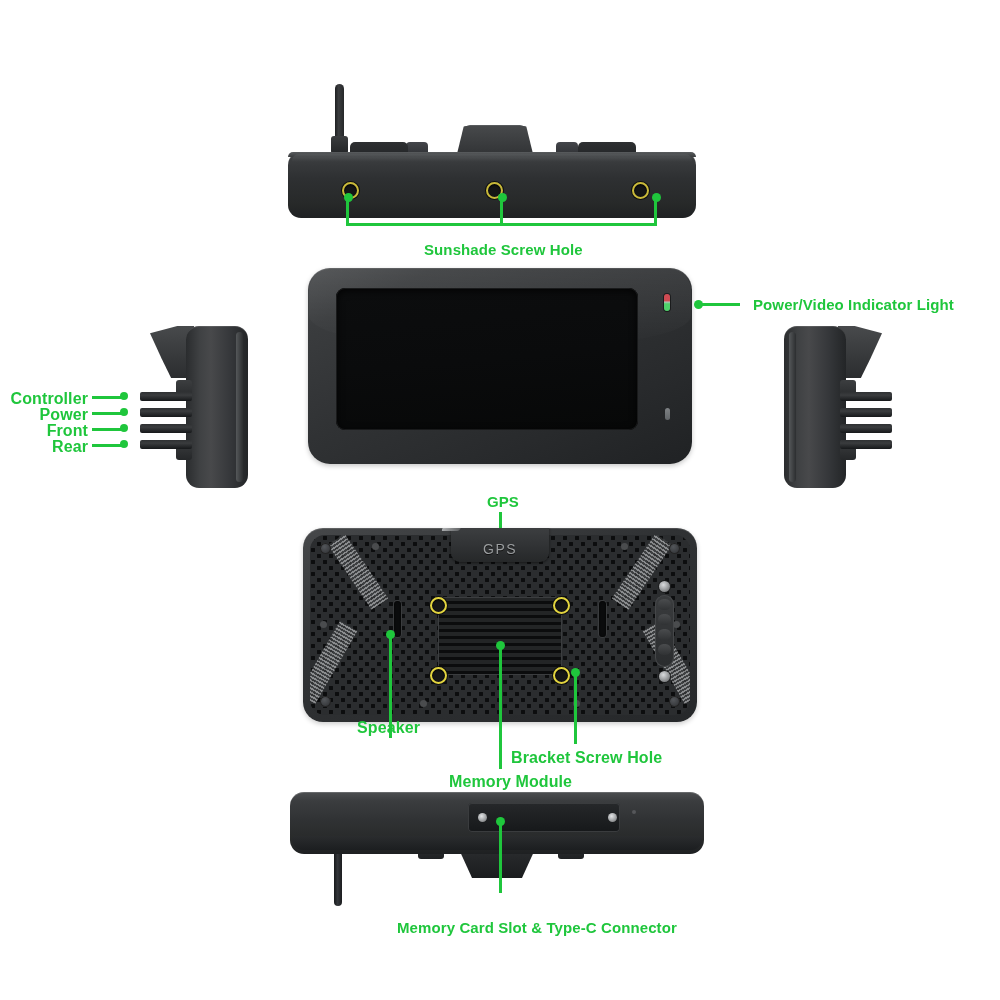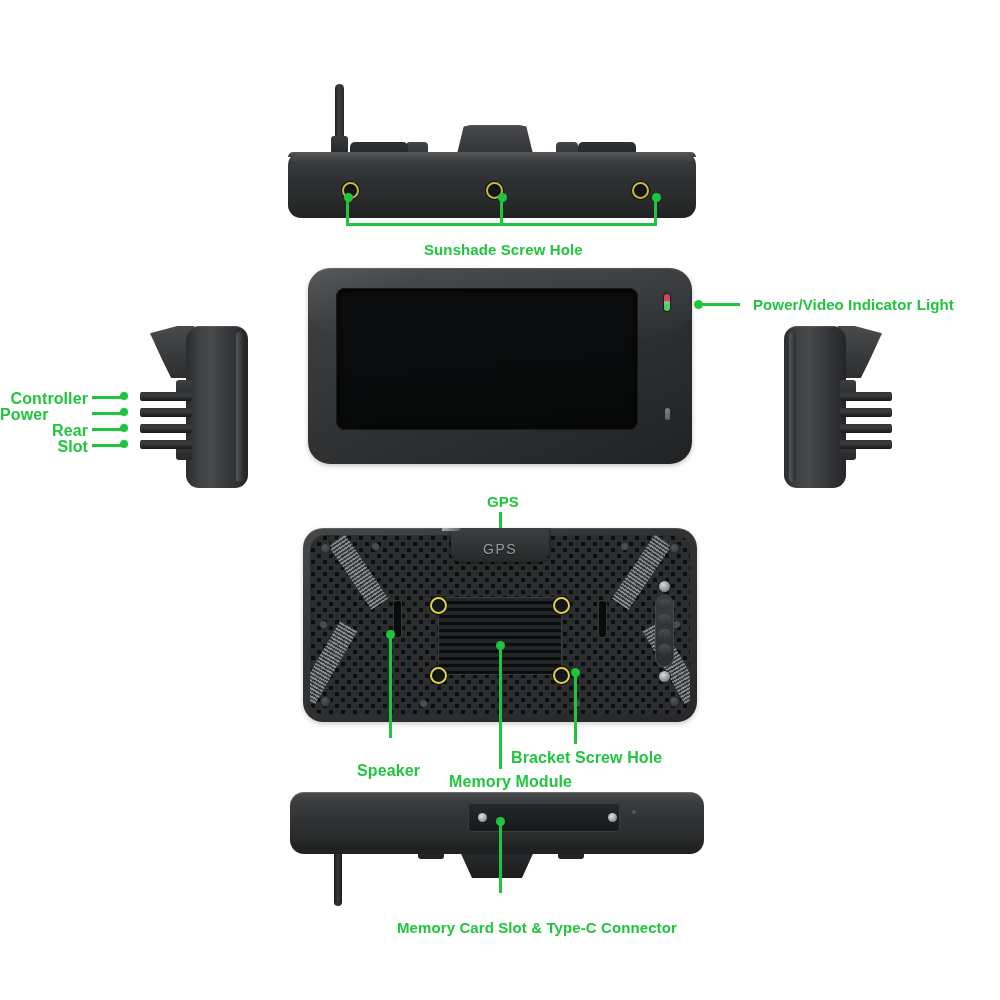--- a/index.html
+++ b/index.html
@@ -393,29 +393,29 @@
     <div class="port" style="top:90px;"></div>
     <div class="port" style="top:106px;"></div>
     <div class="port" style="top:122px;"></div>
   </div>
 
   <div>
     <div class="callout sz14" style="left:0px; top:391px; width:88px; text-align:right;">Controller</div>
     <div class="cline" style="left:92px; top:396px; width:32px; height:3px;"></div>
     <div class="cdot sm" style="left:120px; top:392px;"></div>
 
-    <div class="callout sz14" style="left:0px; top:407px; width:88px; ">Power</div>
+    <div class="callout sz14" style="left:0px; top:407px; width:88px; text-align:right;">Power</div>
     <div class="cline" style="left:92px; top:412px; width:32px; height:3px;"></div>
     <div class="cdot sm" style="left:120px; top:408px;"></div>
 
-    <div class="callout sz14" style="left:0px; top:423px; width:88px; text-align:right;">Rear</div>
+    <div class="callout sz14" style="left:0px; top:423px; width:88px; text-align:right;">Front</div>
     <div class="cline" style="left:92px; top:428px; width:32px; height:3px;"></div>
     <div class="cdot sm" style="left:120px; top:424px;"></div>
 
-    <div class="callout sz14" style="left:0px; top:439px; width:88px; text-align:right;">Slot</div>
+    <div class="callout sz14" style="left:0px; top:439px; width:88px; text-align:right;">Rear</div>
     <div class="cline" style="left:92px; top:444px; width:32px; height:3px;"></div>
     <div class="cdot sm" style="left:120px; top:440px;"></div>
   </div>
 
   <div class="view" id="view-right">
     <div class="side-bracket"></div>
     <div class="side-shell"></div>
     <div class="side-glassedge"></div>
     <div class="side-tab t"></div>
     <div class="side-tab b"></div>
@@ -471,21 +471,21 @@
 
   <div>
     <div class="callout sz15" style="left:487px; top:494px;">GPS</div>
     <div class="cline" style="left:499px; top:512px; width:3px; height:34px;"></div>
     <div class="cdot" style="left:496px; top:542px;"></div>
   </div>
 
   <div>
     <div class="cdot" style="left:386px; top:630px;"></div>
     <div class="cline" style="left:389px; top:634px; width:3px; height:104px;"></div>
-    <div class="callout sz14" style="left:357px; top:763px;">Speaker</div>
+    <div class="callout sz14" style="left:357px; top:720px;">Speaker</div>
   </div>
 
   <div>
     <div class="cdot" style="left:496px; top:641px;"></div>
     <div class="cline" style="left:499px; top:645px; width:3px; height:124px;"></div>
     <div class="callout sz14" style="left:449px; top:774px;">Memory Module</div>
   </div>
 
   <div>
     <div class="cdot" style="left:571px; top:668px;"></div>

